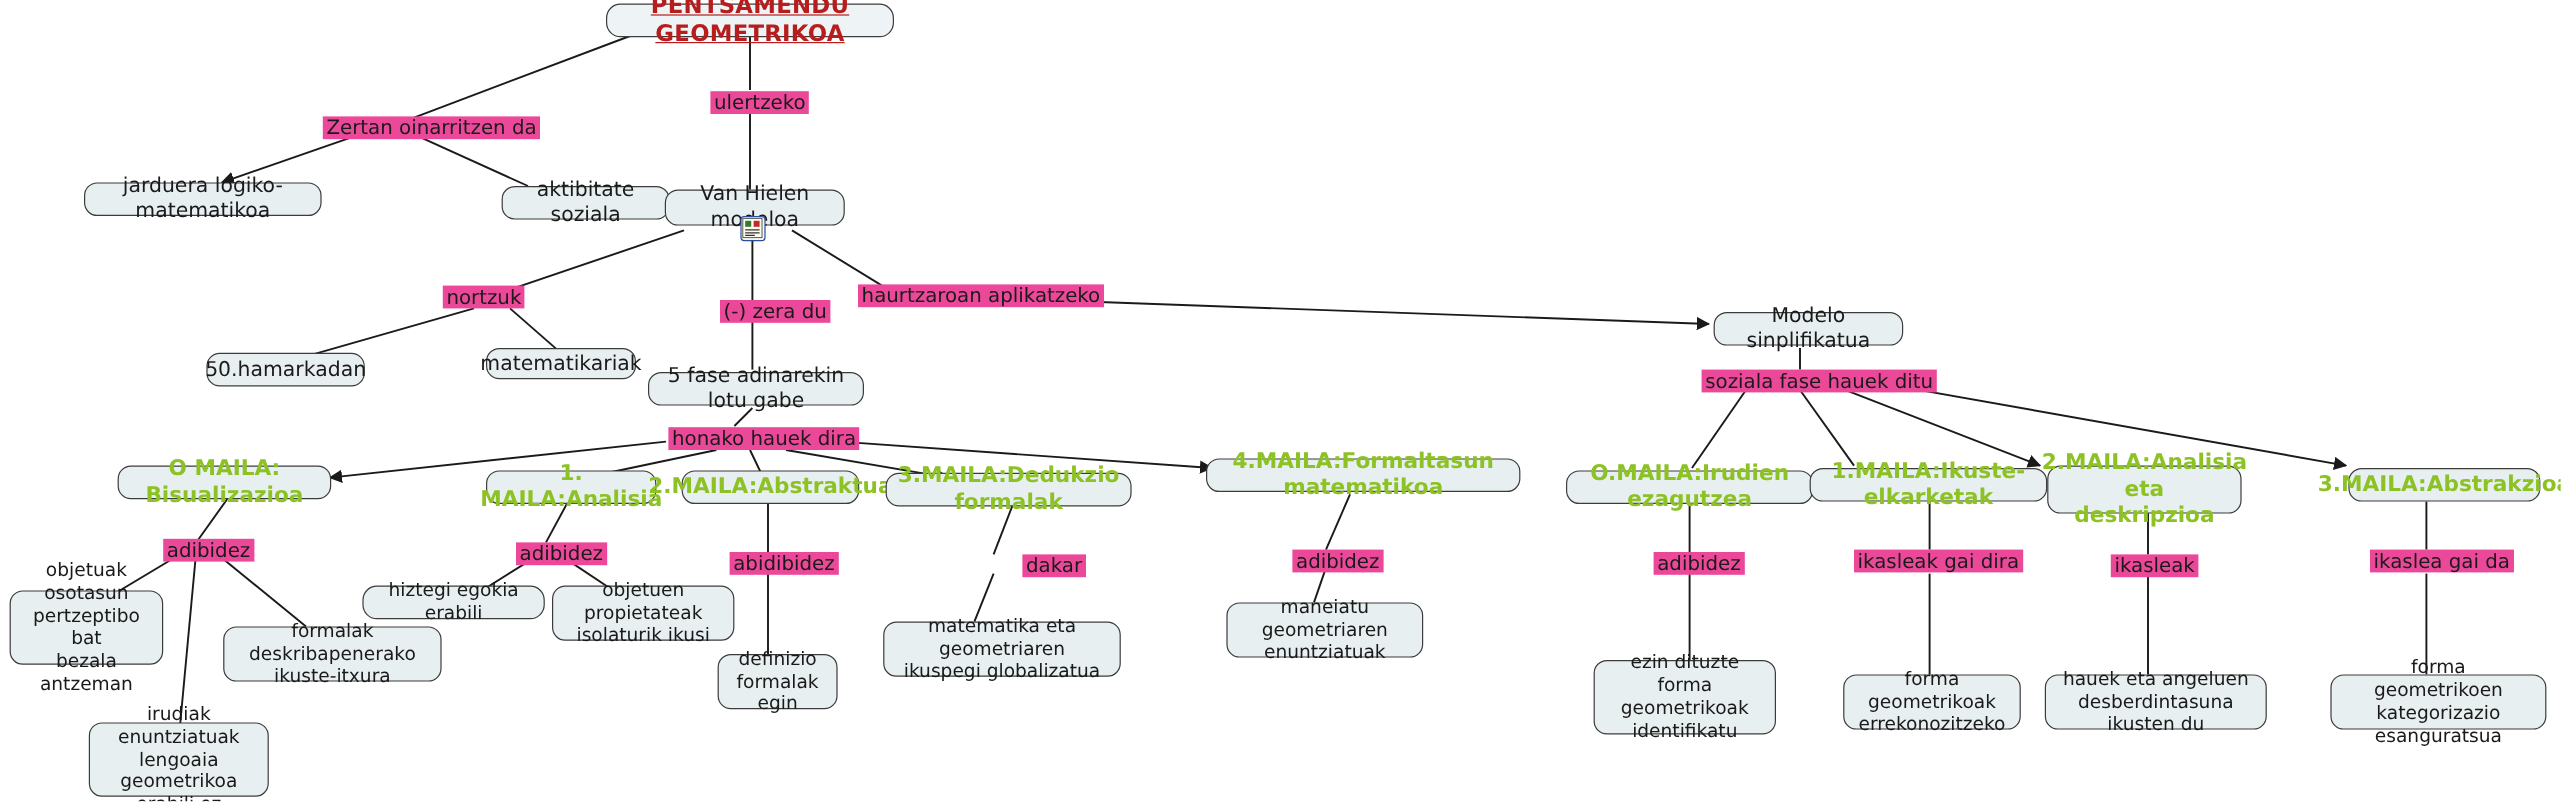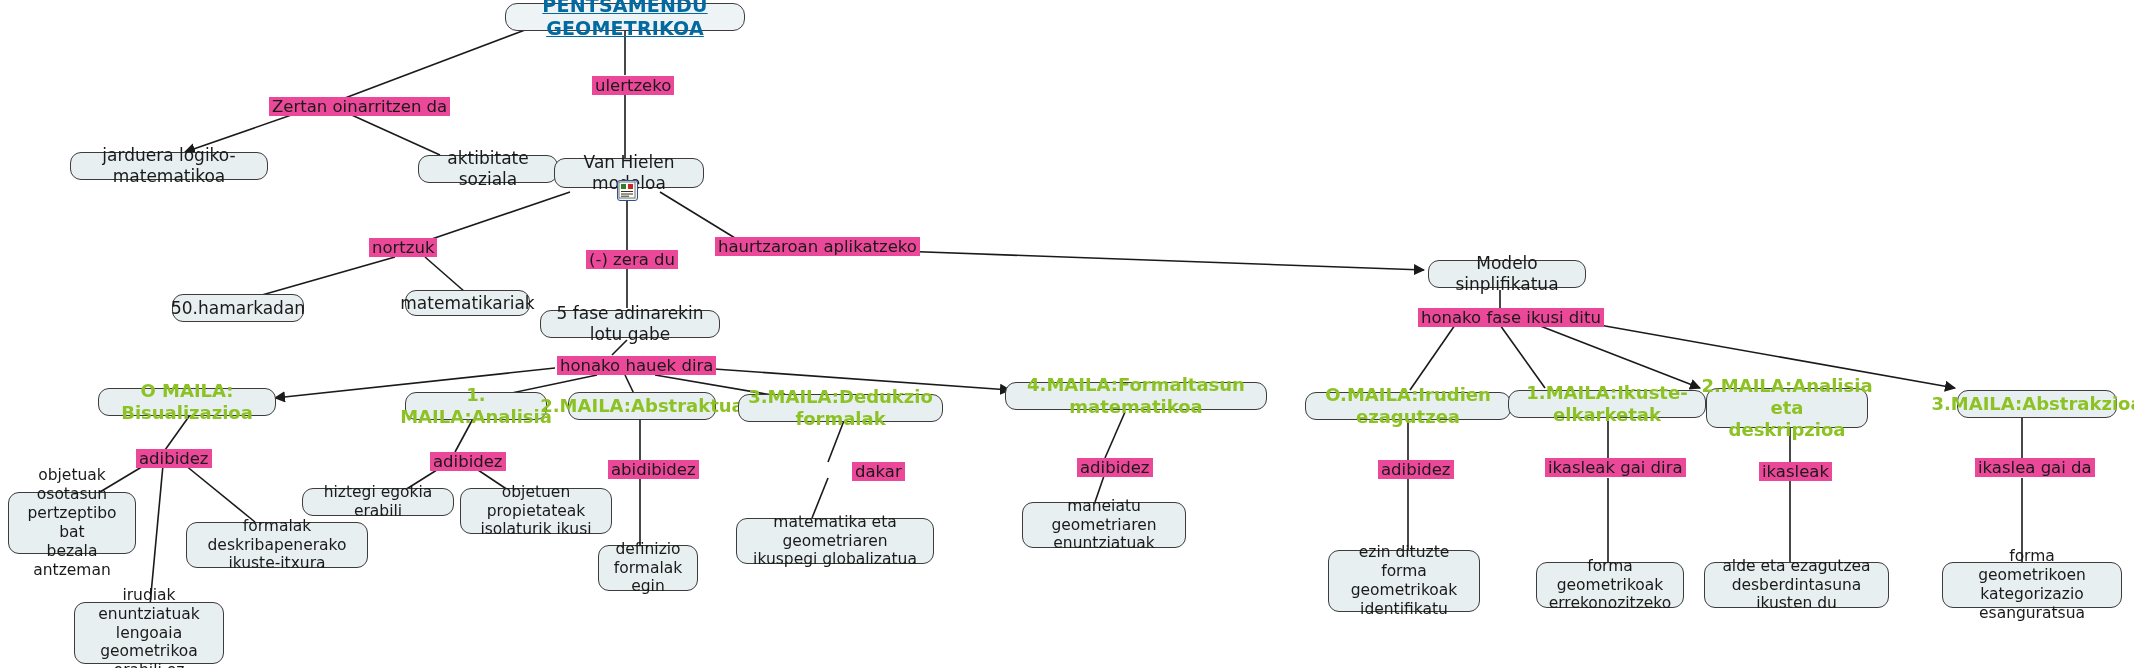--- a/index.html
+++ b/index.html
@@ -40,21 +40,21 @@
     align-items: center;
     justify-content: center;
     padding: 4px 11px;
     white-space: pre-line;
     z-index: 3;
   }
   .node.title {
     background: #eef4f5;
     border-color: #3c3c3c;
     border-radius: 12px;
-    color: #0369a1;
+    color: #b91c1c;
     font-weight: bold;
     font-size: 19px;
     letter-spacing: 0.2px;
     text-decoration: underline;
   }
   .node.level {
     color: #8cc223;
     font-weight: bold;
     font-size: 18px;
   }
@@ -233,60 +233,60 @@
 pertzeptibo bat
 bezala antzeman</div>
 
   <div class="node" style="left:186px; top:522px; width:182px; height:46px; font-size:15.5px;">formalak deskribapenerako
 ikuste-itxura</div>
 
   <div class="node" style="left:74px; top:602px; width:150px; height:62px; font-size:15.5px;">irudiak enuntziatuak
 lengoaia
 geometrikoa erabili ez</div>
 
-  <div class="node" style="left:302px; top:488px; width:152px; height:28px; font-size:15.5px;">hiztegi egokia erabili</div>
+  <div class="node" style="left:302px; top:488px; width:152px; height:28px; font-size:15.5px;border-radius:12px;">hiztegi egokia erabili</div>
 
   <div class="node" style="left:460px; top:488px; width:152px; height:46px; font-size:15.5px;">objetuen propietateak
 isolaturik ikusi</div>
 
   <div class="node" style="left:598px; top:545px; width:100px; height:46px; font-size:15.5px;">definizio
 formalak egin</div>
 
   <div class="node" style="left:736px; top:518px; width:198px; height:46px; font-size:15.5px;">matematika eta geometriaren
 ikuspegi globalizatua</div>
 
   <div class="node" style="left:1022px; top:502px; width:164px; height:46px; font-size:15.5px;">maneiatu geometriaren
 enuntziatuak</div>
 
   <div class="node" style="left:1328px; top:550px; width:152px; height:62px; font-size:15.5px;">ezin dituzte
 forma geometrikoak
 identifikatu</div>
 
   <div class="node" style="left:1536px; top:562px; width:148px; height:46px; font-size:15.5px;">forma geometrikoak
 errekonozitzeko</div>
 
-  <div class="node" style="left:1704px; top:562px; width:185px; height:46px; font-size:15.5px;">alde eta ezagutzea
+  <div class="node" style="left:1704px; top:562px; width:185px; height:46px; font-size:15.5px;">hauek eta angeluen
 desberdintasuna ikusten du</div>
 
   <div class="node" style="left:1942px; top:562px; width:180px; height:46px; font-size:15.5px;">forma geometrikoen
 kategorizazio esanguratsua</div>
 
   <div class="edge-label" style="left:269px; top:97px;">Zertan oinarritzen da</div>
 
   <div class="edge-label" style="left:592px; top:76px;">ulertzeko</div>
 
   <div class="edge-label" style="left:369px; top:238px;">nortzuk</div>
 
-  <div class="edge-label" style="left:586px; top:250px;">(-) zera du</div>
+  <div class="edge-label" style="left:600px; top:250px;">(-) zera du</div>
 
   <div class="edge-label" style="left:715px; top:237px;">haurtzaroan aplikatzeko</div>
 
   <div class="edge-label" style="left:557px; top:356px;">honako hauek dira</div>
 
-  <div class="edge-label" style="left:1418px; top:308px;">honako fase ikusi ditu</div>
+  <div class="edge-label" style="left:1418px; top:308px;">soziala fase hauek ditu</div>
 
   <div class="edge-label" style="left:136px; top:449px;">adibidez</div>
 
   <div class="edge-label" style="left:430px; top:452px;">adibidez</div>
 
   <div class="edge-label" style="left:608px; top:460px;">abidibidez</div>
 
   <div class="edge-label" style="left:852px; top:462px;">dakar</div>
 
   <div class="edge-label" style="left:1077px; top:458px;">adibidez</div>

